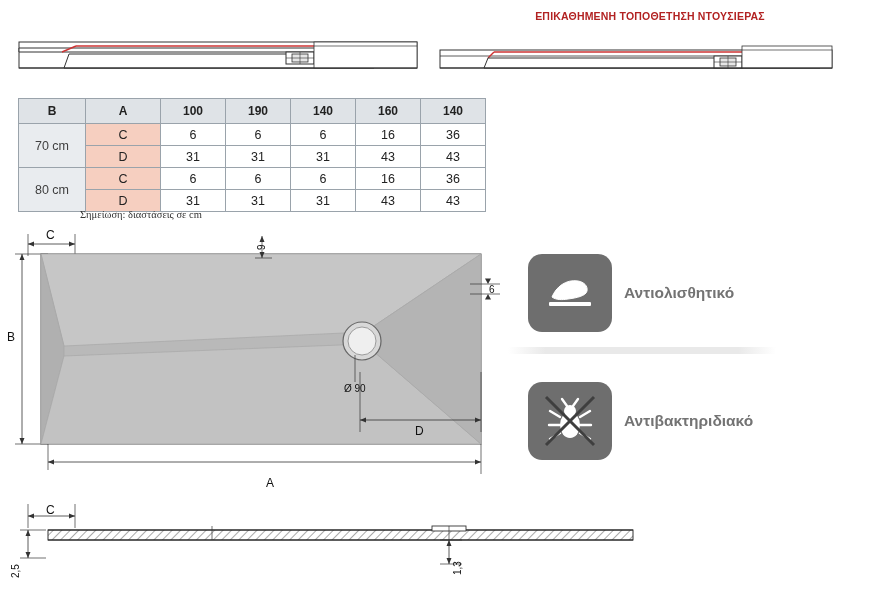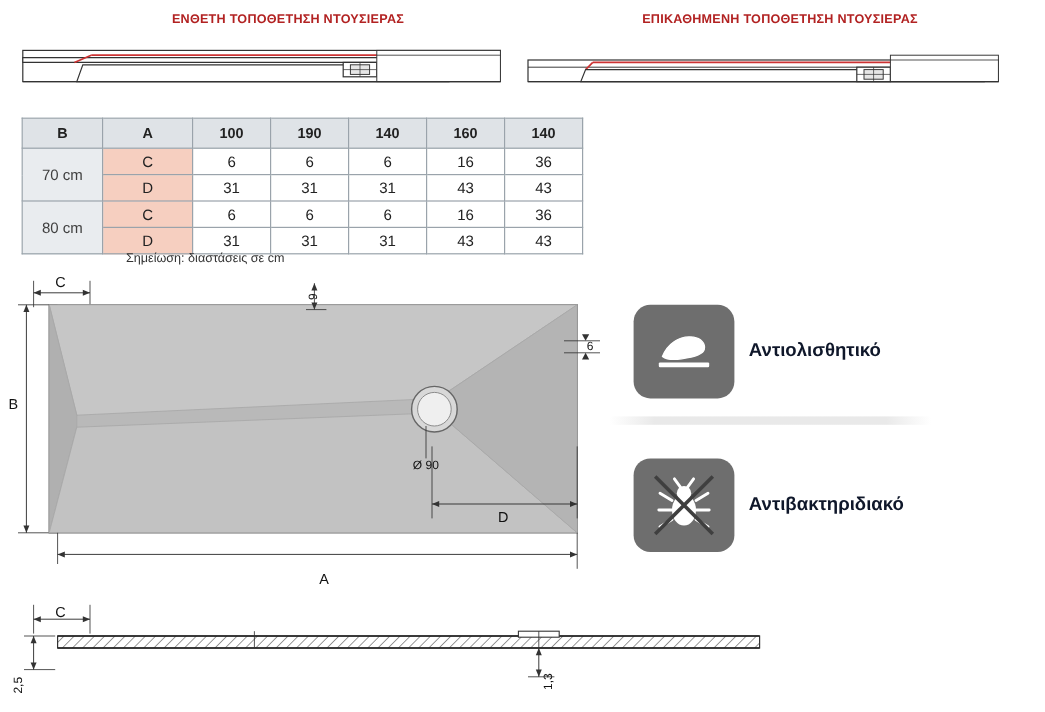--- a/index.html
+++ b/index.html
@@ -96,35 +96,34 @@
     border-radius: 14px;
     background: #6e6e6e;
     display: flex;
     align-items: center;
     justify-content: center;
     flex: none;
   }
   .feat-label {
     font-size: 15.5px;
     font-weight: bold;
-    color: #0f172a;
+    color: #737373;
     white-space: nowrap;
   }
   .divider {
     position: absolute;
     height: 7px;
     background: linear-gradient(to right, #ffffff 0%, #e9e9e9 14%, #e9e9e9 86%, #ffffff 100%);
   }
 </style>
 </head>
 <body>
 
 <div id="page">
 
-  <div class="abs sec-title" style="left:80px; top:10px; width:320px;">ΕΝΘΕΤΗ ΤΟΠΟΘΕΤΗΣΗ ΝΤΟΥΣΙΕΡΑΣ</div>
   <div class="abs sec-title" style="left:470px; top:10px; width:360px;">ΕΠΙΚΑΘΗΜΕΝΗ ΤΟΠΟΘΕΤΗΣΗ ΝΤΟΥΣΙΕΡΑΣ</div>
 
   <div class="xsec-wrap" style="left:14px; top:32px;">
     <svg class="xsec-svg" width="410" height="48" viewBox="0 0 410 48">
 
       <rect x="5" y="10" width="398" height="26" fill="#ffffff" stroke="#333" stroke-width="1"></rect>
 
       <path d="M5 16 L398 16 L398 20 L5 20 Z" fill="#ffffff" stroke="#333" stroke-width="1"></path>
 
       <path d="M62 14 L360 14" stroke="#cc3333" stroke-width="1.4" fill="none"></path>
@@ -212,21 +211,21 @@
           <td class="cell-v">31</td>
           <td class="cell-v">31</td>
           <td class="cell-v">31</td>
           <td class="cell-v">43</td>
           <td class="cell-v">43</td>
         </tr>
       </tbody>
     </table>
   </div>
 
-  <div class="abs tbl-note" style="left:105px; top:209px;">Σημείωση: διαστάσεις σε cm</div>
+  <div class="abs tbl-note" style="left:80px; top:209px;font-family:Liberation Serif, serif;">Σημείωση: διαστάσεις σε cm</div>
 
   <div class="abs" style="left:0px; top:222px;">
     <svg width="510" height="280" viewBox="0 0 510 280">
 
       <line x1="28" y1="12" x2="28" y2="34" stroke="#333" stroke-width="0.7"></line>
       <line x1="75" y1="12" x2="75" y2="40" stroke="#333" stroke-width="0.7"></line>
       <line x1="28" y1="22" x2="75" y2="22" stroke="#333" stroke-width="0.8"></line>
       <polygon points="28,22 34,19.5 34,24.5" fill="#333"></polygon>
       <polygon points="75,22 69,19.5 69,24.5" fill="#333"></polygon>
 

